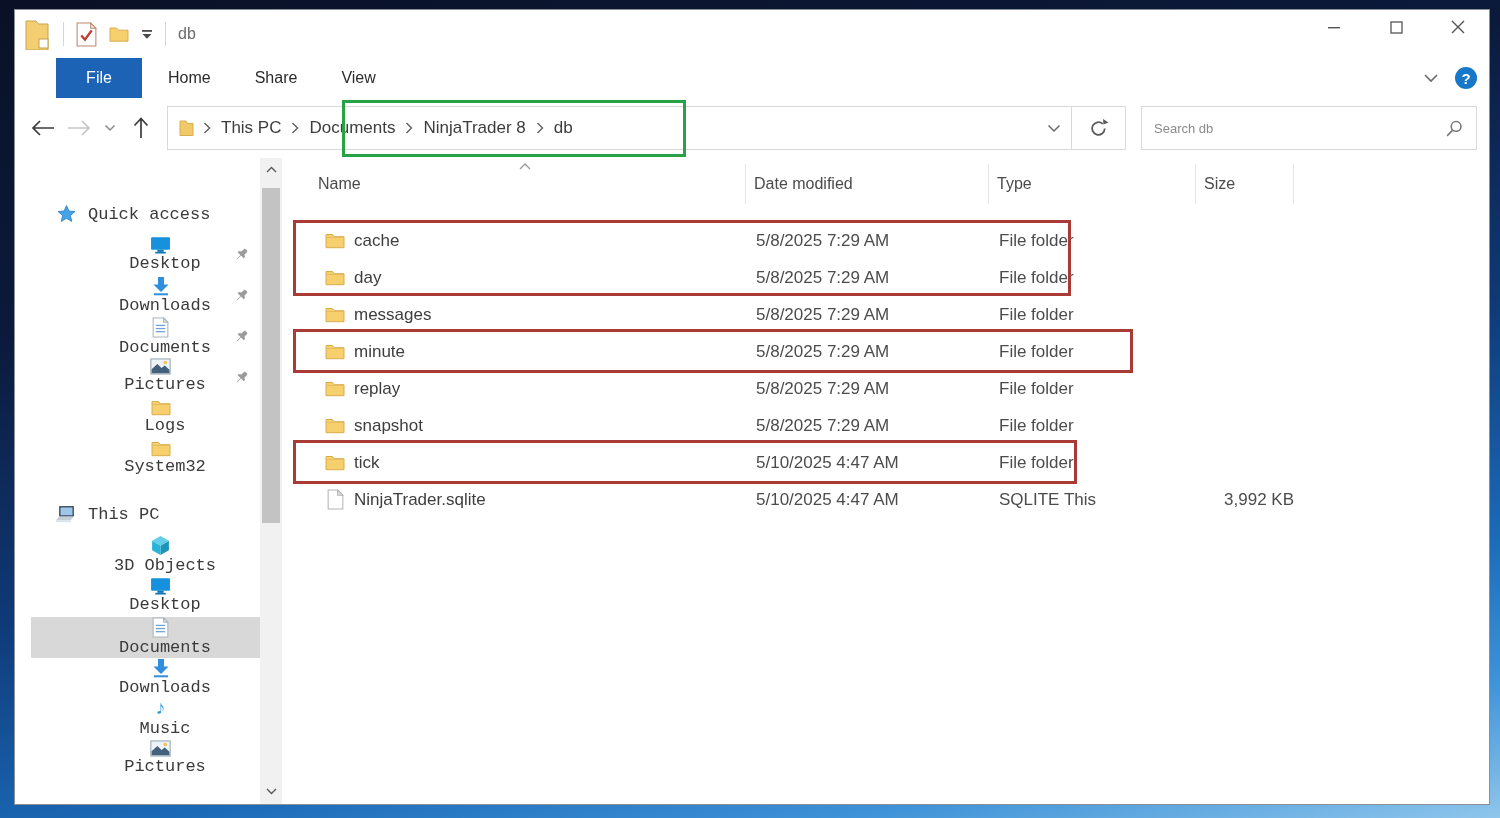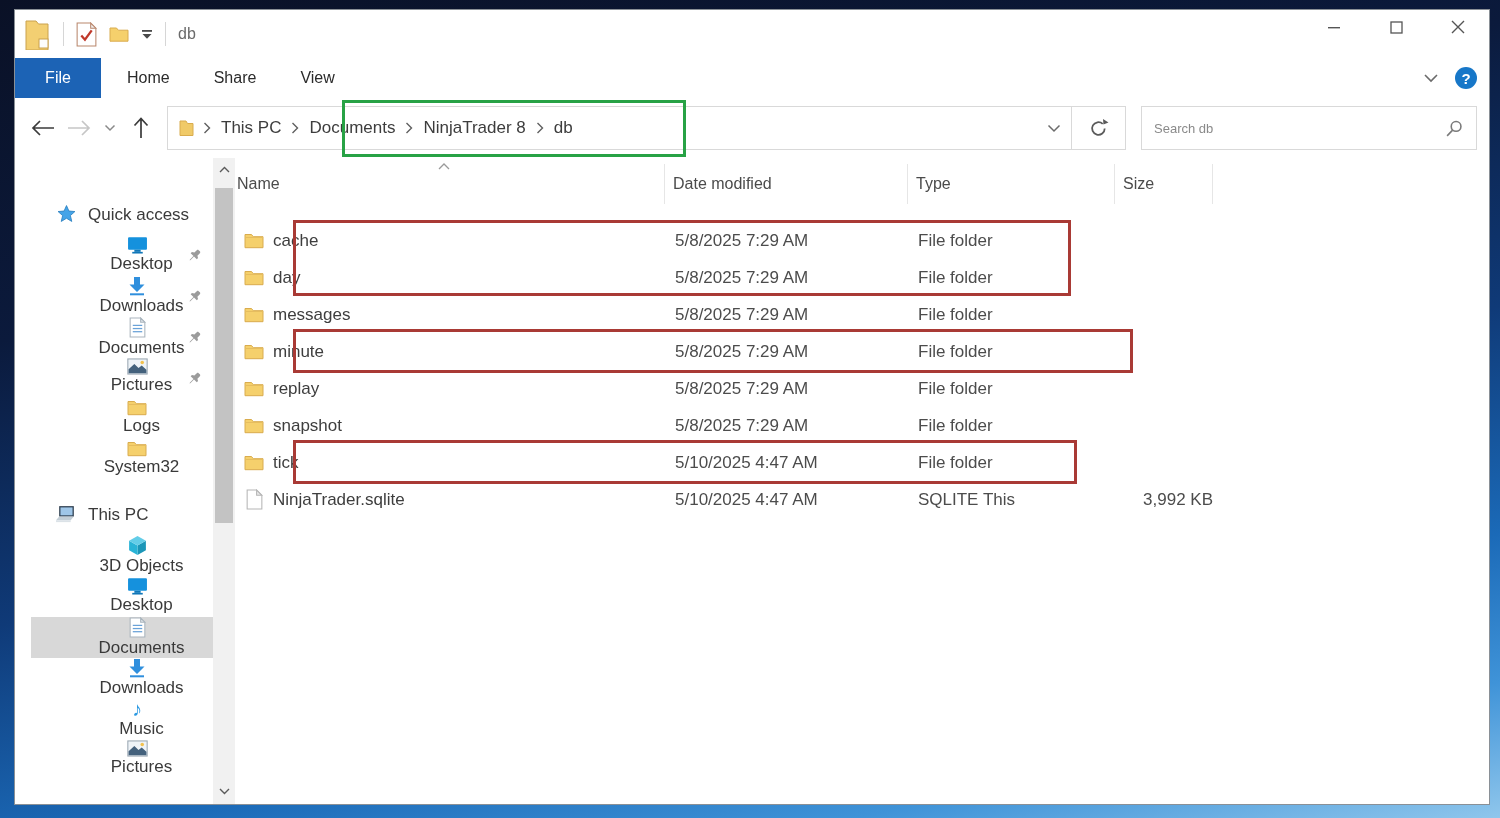--- a/index.html
+++ b/index.html
@@ -13,21 +13,21 @@
   
   .titlebar { height:48px; display:flex; justify-content:space-between; align-items:center; }
   .qat { display:flex; align-items:center; gap:12px; padding-left:8px; }
   .qsep { width:1px; height:24px; background:#d6d6d6; }
   .wtitle { font-size:16px; color:#6b6b6b; }
   .icon { display:inline-flex; align-items:center; justify-content:center; }
   .wincontrols { display:flex; align-self:flex-start; }
   .wbtn { width:62px; height:34px; display:flex; align-items:center; justify-content:center; }
 
   
-  .tabsrow { height:40px; display:flex; justify-content:space-between; align-items:stretch; }
+  .tabsrow { height:40px; display:flex; justify-content:space-between; align-items:stretch;padding-left:41px; }
   .tabs { display:flex; }
   .tab { display:flex; align-items:center; padding:0 18px; margin-left:8px;
     font-size:16px; color:#2b2b2b; }
   .tab.active { width:86px; margin-left:0; justify-content:center; padding:0;
     background:#1c63b5; color:#fff; }
   .ribbonright { display:flex; align-items:center; gap:16px; padding-right:12px; }
   .help-circle { width:22px; height:22px; border-radius:50%; background:#1777c8; color:#fff;
     font-size:15px; font-weight:bold; display:flex; align-items:center; justify-content:center; }
 
   
@@ -41,39 +41,39 @@
   .refreshbtn { width:54px; height:44px; border:1px solid #d9d9d9; border-left:none;
     display:flex; align-items:center; justify-content:center; }
   .searchbox { width:336px; height:44px; border:1px solid #d9d9d9; margin-left:15px;
     display:flex; align-items:center; padding:0 12px; }
   .searchbox input { flex:1; border:none; outline:none; font-size:13px; color:#3d3d3d;
     font-family:"Liberation Sans", sans-serif; }
   .searchbox input::placeholder { color:#8a8a8a; }
 
   
   .content { flex:1; display:flex; overflow:hidden; }
-  .sidebar { width:198px; padding-top:36px; overflow:hidden; }
+  .sidebar { width:245px; padding-top:36px; overflow:hidden;font-family:Liberation Mono, monospace; }
   .sitem { height:41px; margin-left:16px; display:flex; align-items:center; position:relative;
     font-size:17px; color:#3a3a3a; }
   .sitem .sicon { width:26px; display:inline-flex; justify-content:center; }
   .sitem .slabel { margin-left:9px; white-space:nowrap; }
   .sitem.lvl0 { padding-left:22px; }
   .sitem.lvl1 { padding-left:30px;flex-direction:column; }
   .sitem.selected { background:#d8d8d8; }
   .sitem .pin { position:absolute; right:12px; top:13px; }
   .sgap { height:13px; }
 
   .sbar { width:22px; background:#f1f1f1; position:relative; }
   .sbar .schev { position:absolute; left:0; width:22px; height:18px;
     display:flex; align-items:center; justify-content:center; }
   .schev.up { top:2px; } .schev.down { bottom:4px; }
   .sthumb { position:absolute; left:2px; top:30px; width:18px; height:335px; background:#c3c3c3; }
 
   
-  .filearea { flex:1; overflow:hidden; }
+  .filearea { flex:1; padding-left:34px; overflow:hidden; }
   .fheader { height:52px; display:flex; align-items:center; font-size:16px; color:#4b4b4b; }
   .hc { height:40px; display:flex; align-items:center; border-right:1px solid #e6e6e6;
     padding-left:2px; position:relative; }
   .hc.hname { width:430px; } .hc.hdate { width:243px; padding-left:8px; }
   .hc.htype { width:207px; padding-left:8px; } .hc.hsize { width:98px; padding-left:8px; }
   .sortcaret { position:absolute; left:202px; top:-8px; }
   .rowsarea { margin-top:12px; }
   .frow { height:37px; display:flex; align-items:center; font-size:17px; color:#3e3e3e; }
   .c { display:flex; align-items:center; }
   .cname { width:430px; } .cname .sicon { width:22px; margin-left:8px; margin-right:8px;

